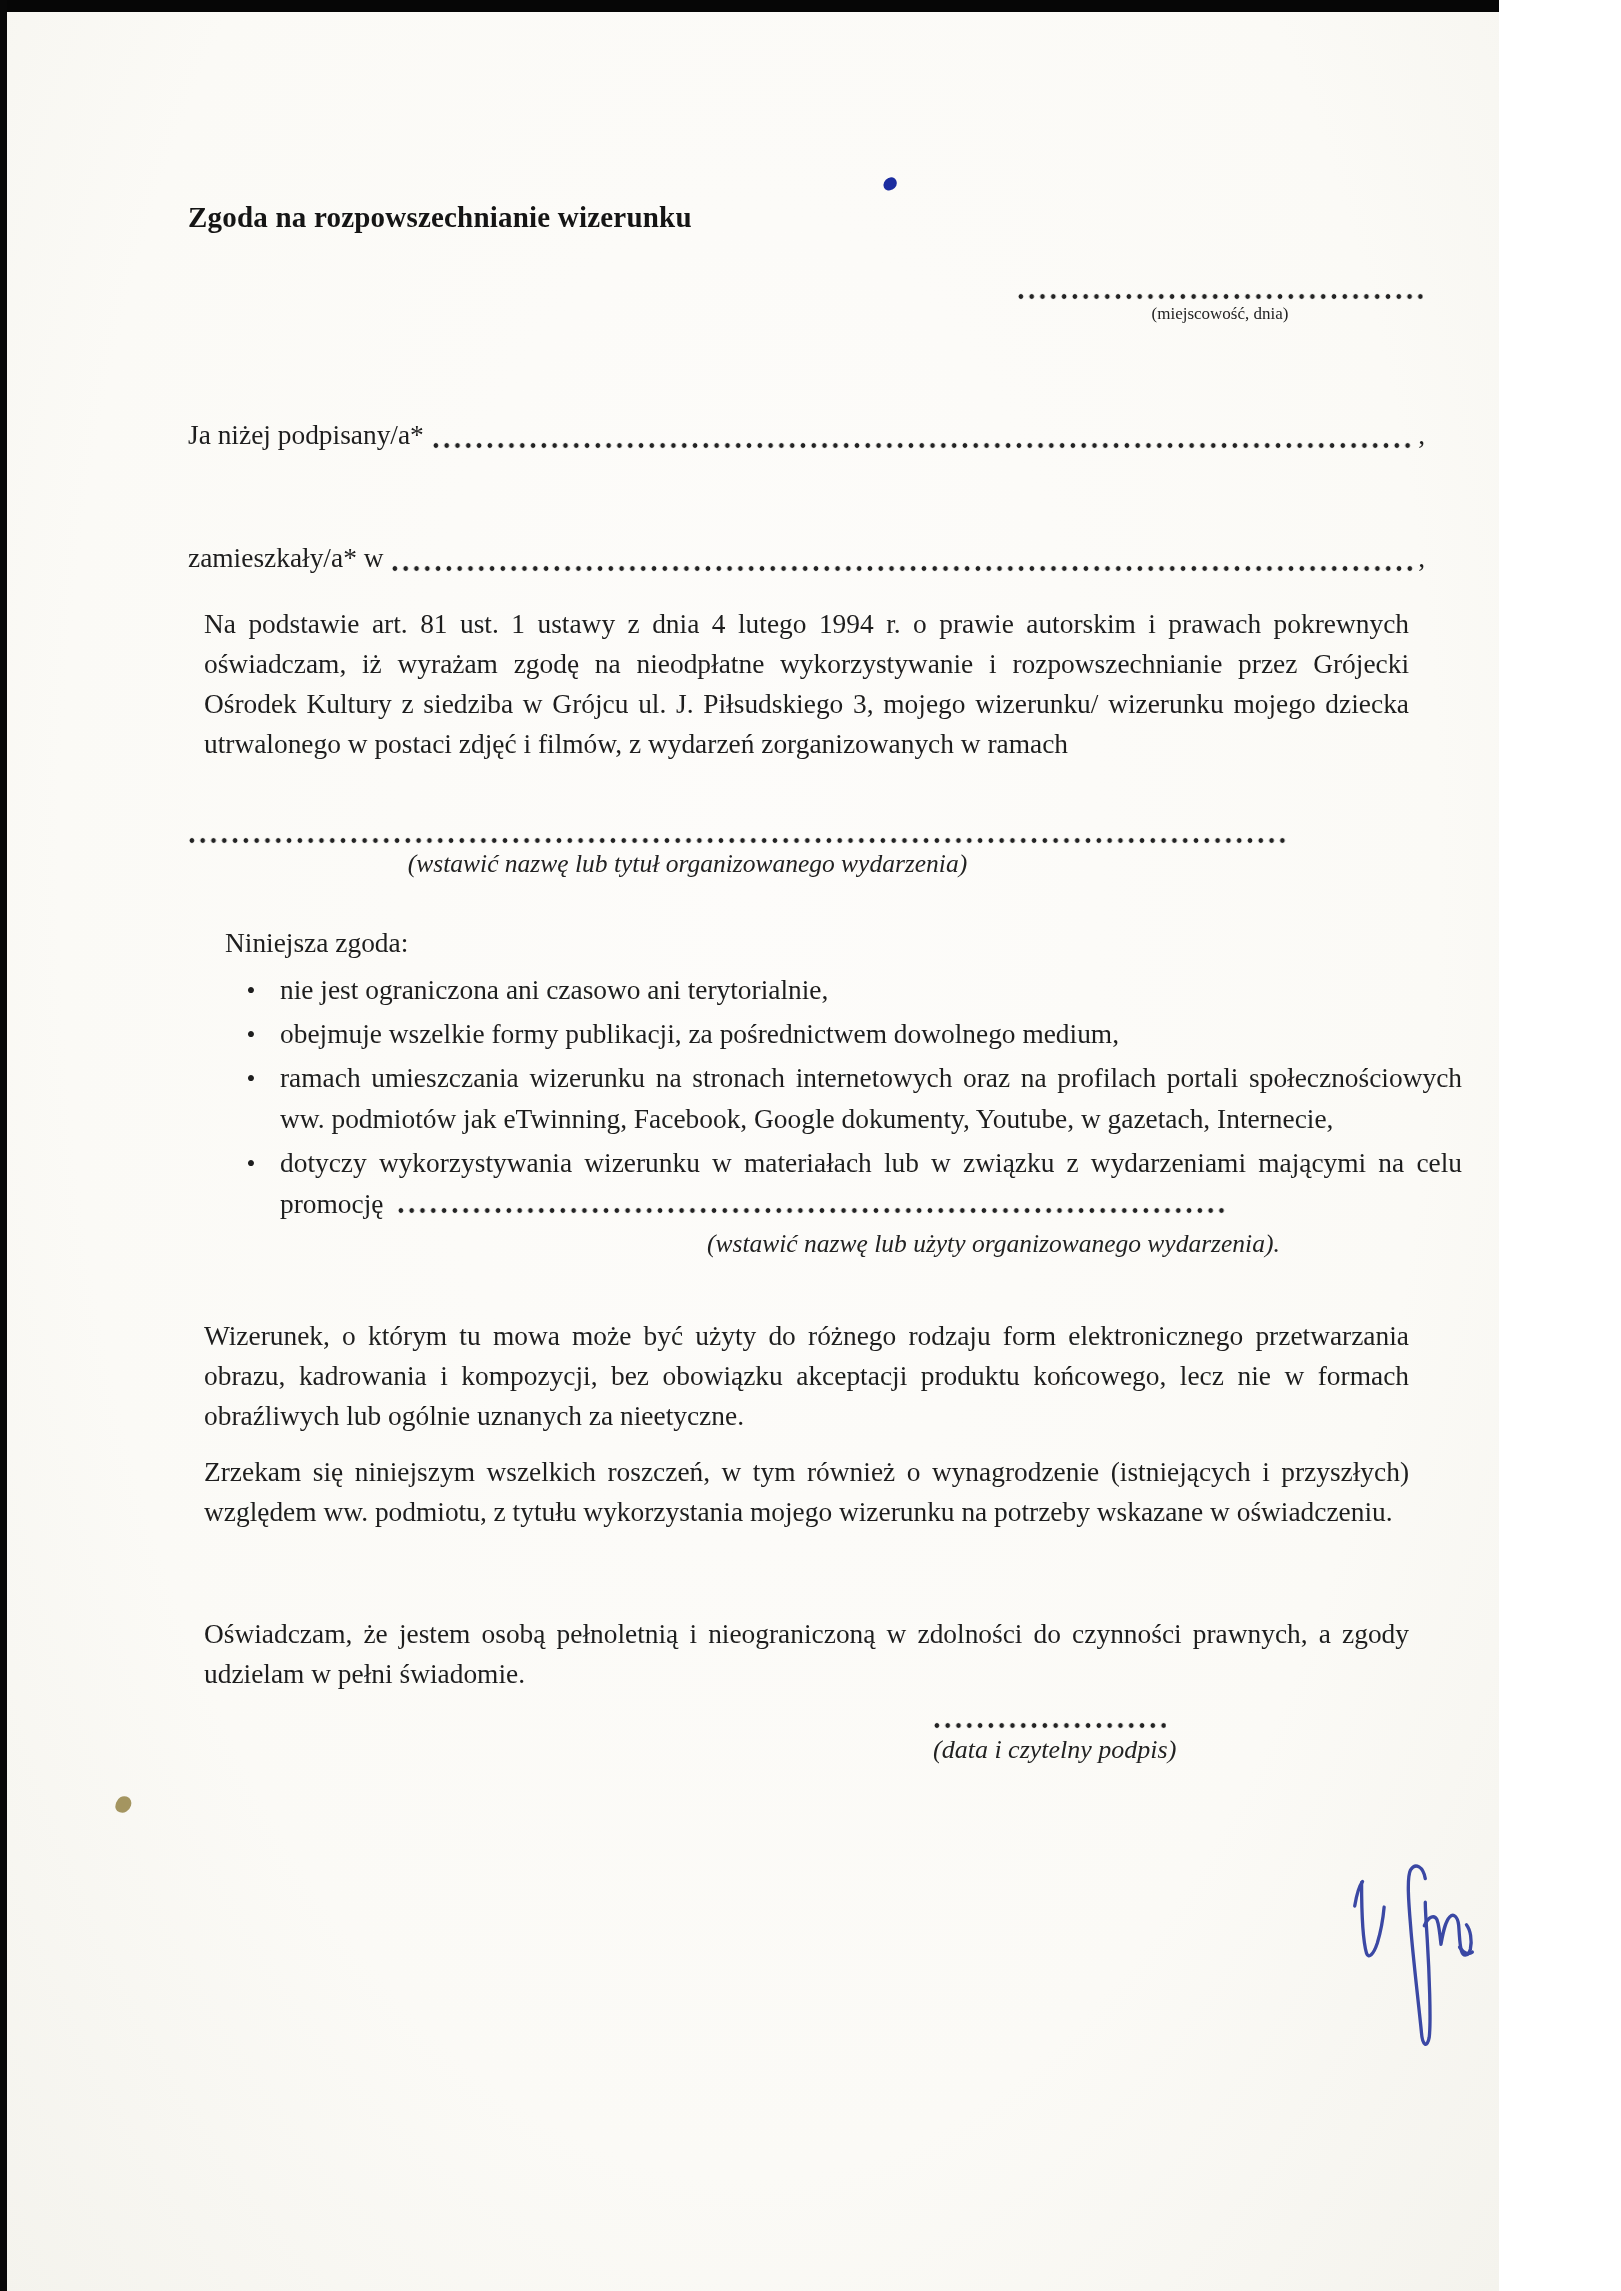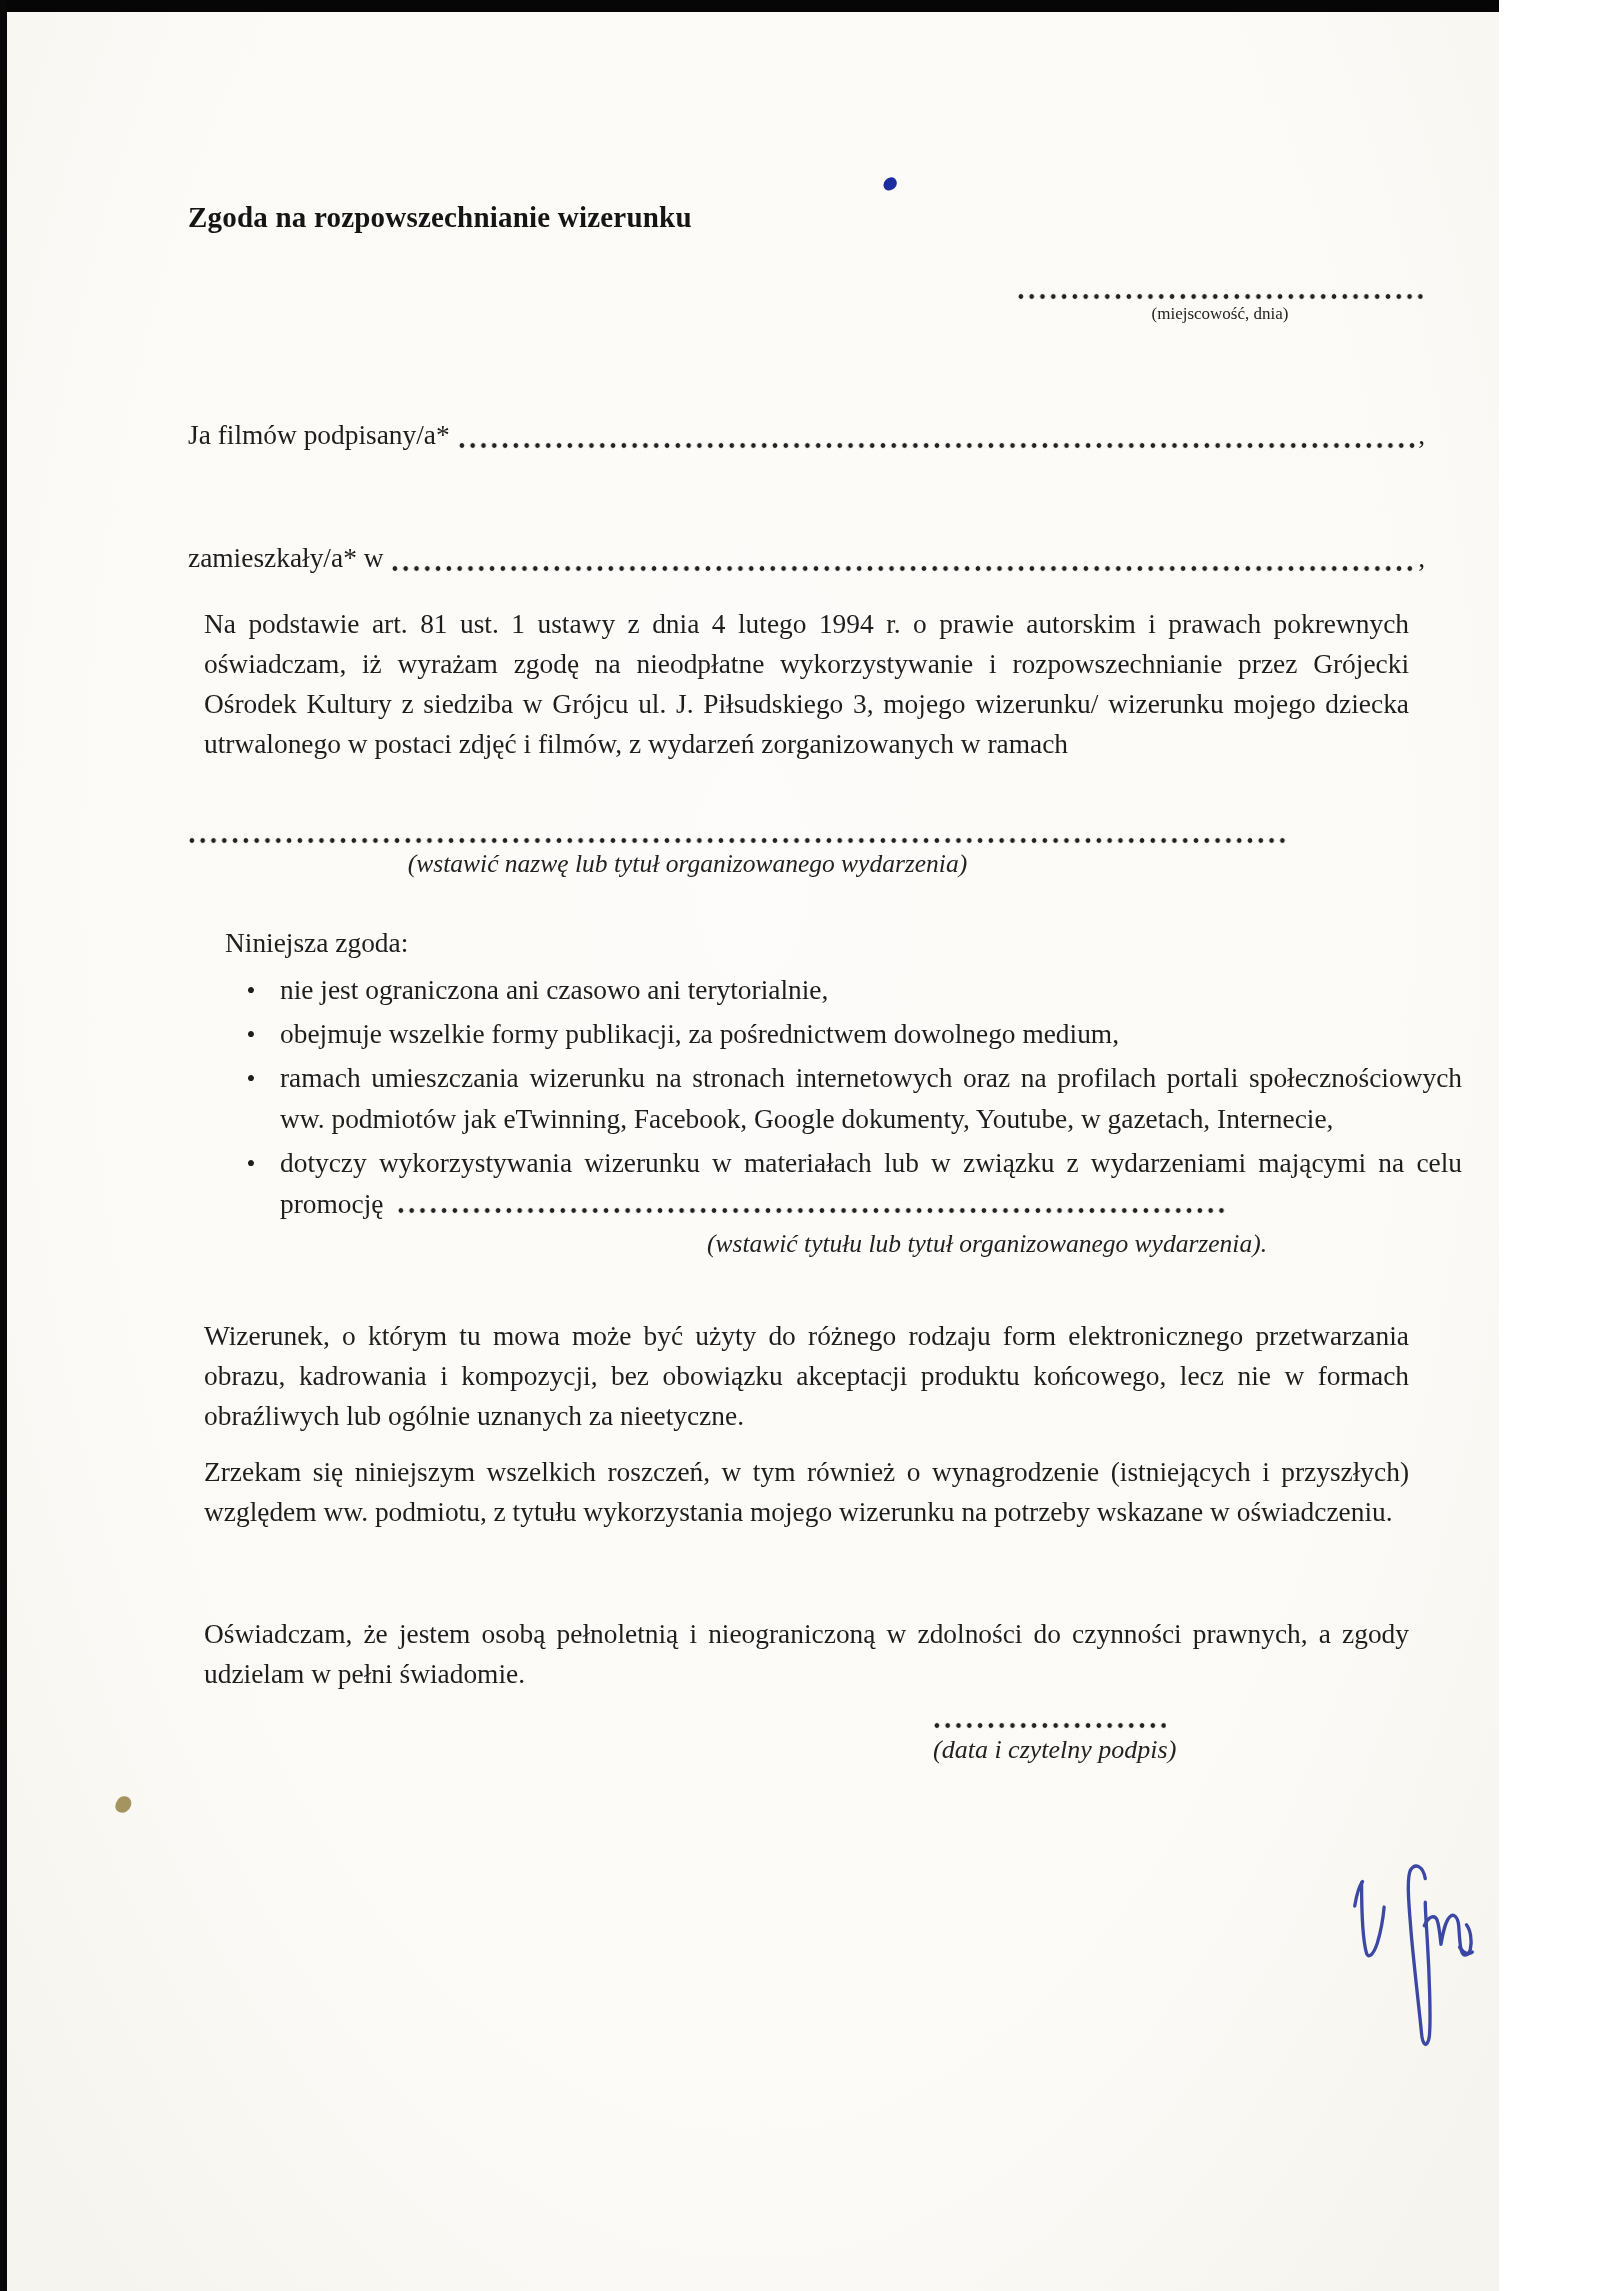--- a/index.html
+++ b/index.html
@@ -100,21 +100,21 @@
   <h1 class="doc-title">Zgoda na rozpowszechnianie wizerunku</h1>
 
   <div class="ink-dot" style="background:#1c2da0;"></div>
 
   <div class="place-date">
     <div class="dotline"></div>
     <div class="caption">(miejscowość, dnia)</div>
   </div>
 
   <div class="fill-row row-name">
-    <span>Ja filmów podpisany/a*</span>
+    <span>Ja niżej podpisany/a*</span>
     <span class="dotfill"></span>
     <span>,</span>
   </div>
 
   <div class="fill-row row-city">
     <span>zamieszkały/a* w</span>
     <span class="dotfill"></span>
     <span>,</span>
   </div>
 
@@ -139,21 +139,21 @@
         <div class="content">obejmuje wszelkie formy publikacji, za pośrednictwem dowolnego medium,</div>
       </li>
       <li>
         <span class="marker">•</span>
         <div class="content">ramach umieszczania wizerunku na stronach internetowych oraz na profilach portali społecznościowych ww. podmiotów jak eTwinning, Facebook, Google dokumenty, Youtube, w gazetach, Internecie,</div>
       </li>
       <li>
         <span class="marker">•</span>
         <div class="content">
           <span>dotyczy wykorzystywania wizerunku w materiałach lub w związku z wydarzeniami mającymi na celu promocję</span><span class="dots-inline"></span>
-          <div class="sub-caption">(wstawić tytułu lub tytuł organizowanego wydarzenia).</div>
+          <div class="sub-caption">(wstawić nazwę lub użyty organizowanego wydarzenia).</div>
         </div>
       </li>
     </ul>
   </div>
 
   <div class="para p-usage">
     <p>Wizerunek, o którym tu mowa może być użyty do różnego rodzaju form elektronicznego przetwarzania obrazu, kadrowania i kompozycji, bez obowiązku akceptacji produktu końcowego, lecz nie w formach obraźliwych lub ogólnie uznanych za nieetyczne.</p>
     <p>Zrzekam się niniejszym wszelkich roszczeń, w tym również o wynagrodzenie (istniejących i przyszłych) względem ww. podmiotu, z tytułu wykorzystania mojego wizerunku na potrzeby wskazane w oświadczeniu.</p>
   </div>
 

